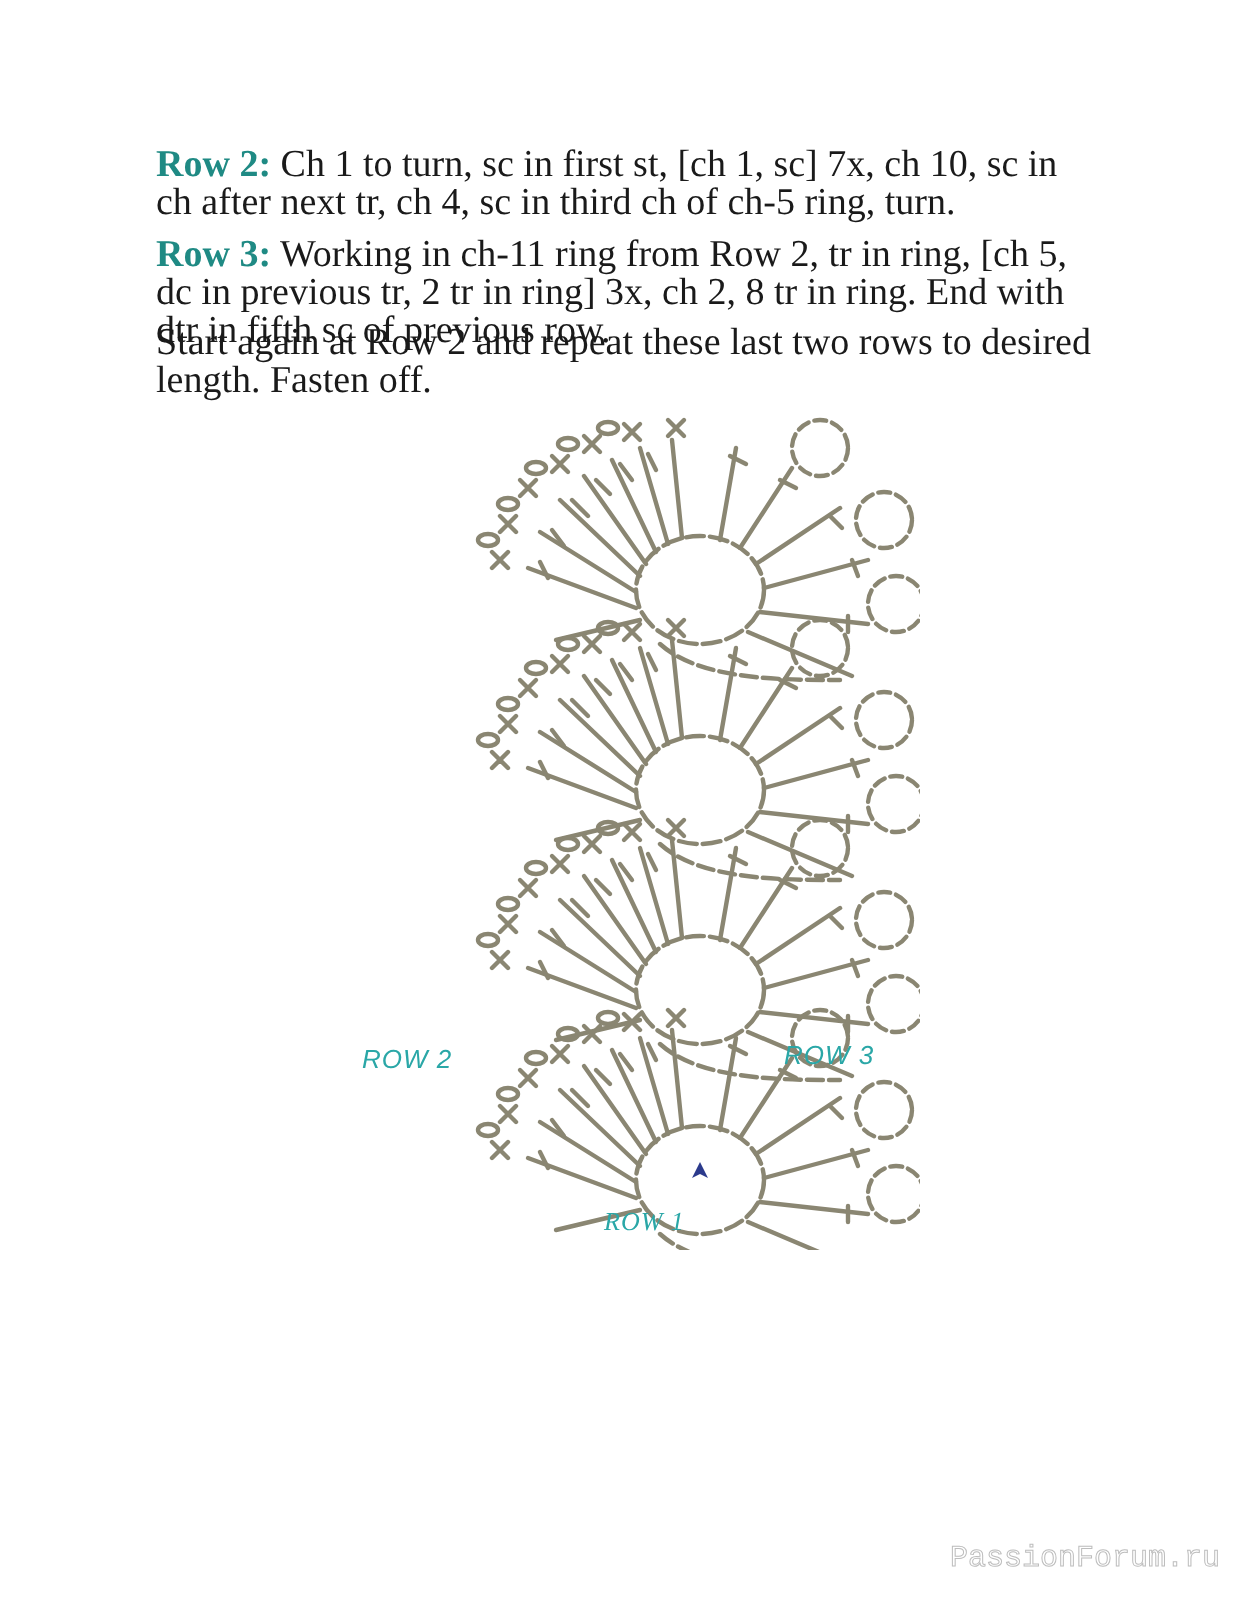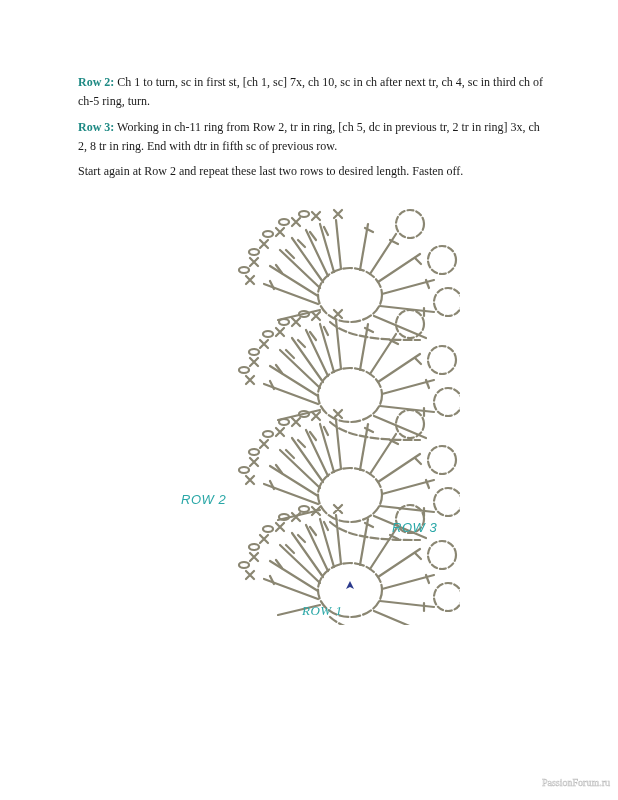--- a/index.html
+++ b/index.html
@@ -1,27 +1,27 @@
 <!DOCTYPE html>
 <html><head>
 <meta charset="utf-8">
 <style>
   html, body { margin: 0; padding: 0; background: #ffffff; }
   body { width: 618px; height: 800px; position: relative; overflow: hidden; font-family: "Liberation Serif", "DejaVu Serif", serif; color: #1a1a1a; }
-  .para { position: absolute; left: 78px; width: 470px; font-size: 12px; line-height: 19px; margin: 0; }
+  .para { position: absolute; left: 78px; width: 470px; font-size: 19px; line-height: 19px; margin: 0; }
   .lead { color: #1f8a84; font-weight: bold; }
   #p1 { top: 73px; }
   #p2 { top: 118px; }
   #p3 { top: 162px; }
   .diagram { position: absolute; left: 170px; top: 205px; width: 290px; height: 420px; }
   .label { position: absolute; font-family: "Liberation Sans", "DejaVu Sans", sans-serif; font-style: italic; font-size: 13px; color: #2aa7a7; letter-spacing: 0.5px; }
-  #lbl-row2 { left: 181px; top: 492px; }
+  #lbl-row2 { left: 181px; top: 522px; }
   #lbl-row3 { left: 392px; top: 520px; text-align: center; }
   #lbl-row1 { left: 302px; top: 603px; font-family: Liberation Serif, serif; }
-  .watermark { position: absolute; right: 8px; bottom: 12px; font-family: Liberation Serif, serif; font-size: 10px; color: #ffffff; -webkit-text-stroke: 0.5px #bdbdbd; }
+  .watermark { position: absolute; right: 8px; bottom: 12px; font-family: Liberation Mono, monospace; font-size: 15px; color: #ffffff; -webkit-text-stroke: 0.5px #bdbdbd; }
 </style>
 </head>
 <body>
 
 <p class="para" id="p1"><span class="lead">Row 2:</span><span> Ch 1 to turn, sc in first st, [ch 1, sc] 7x, ch 10, sc in ch after next tr, ch 4, sc in third ch of ch-5 ring, turn.</span></p>
 
 <p class="para" id="p2"><span class="lead">Row 3:</span><span> Working in ch-11 ring from Row 2, tr in ring, [ch 5, dc in previous tr, 2 tr in ring] 3x, ch 2, 8 tr in ring. End with dtr in fifth sc of previous row.</span></p>
 
 <p class="para" id="p3"><span>Start again at Row 2 and repeat these last two rows to desired length. Fasten off.</span></p>
 

